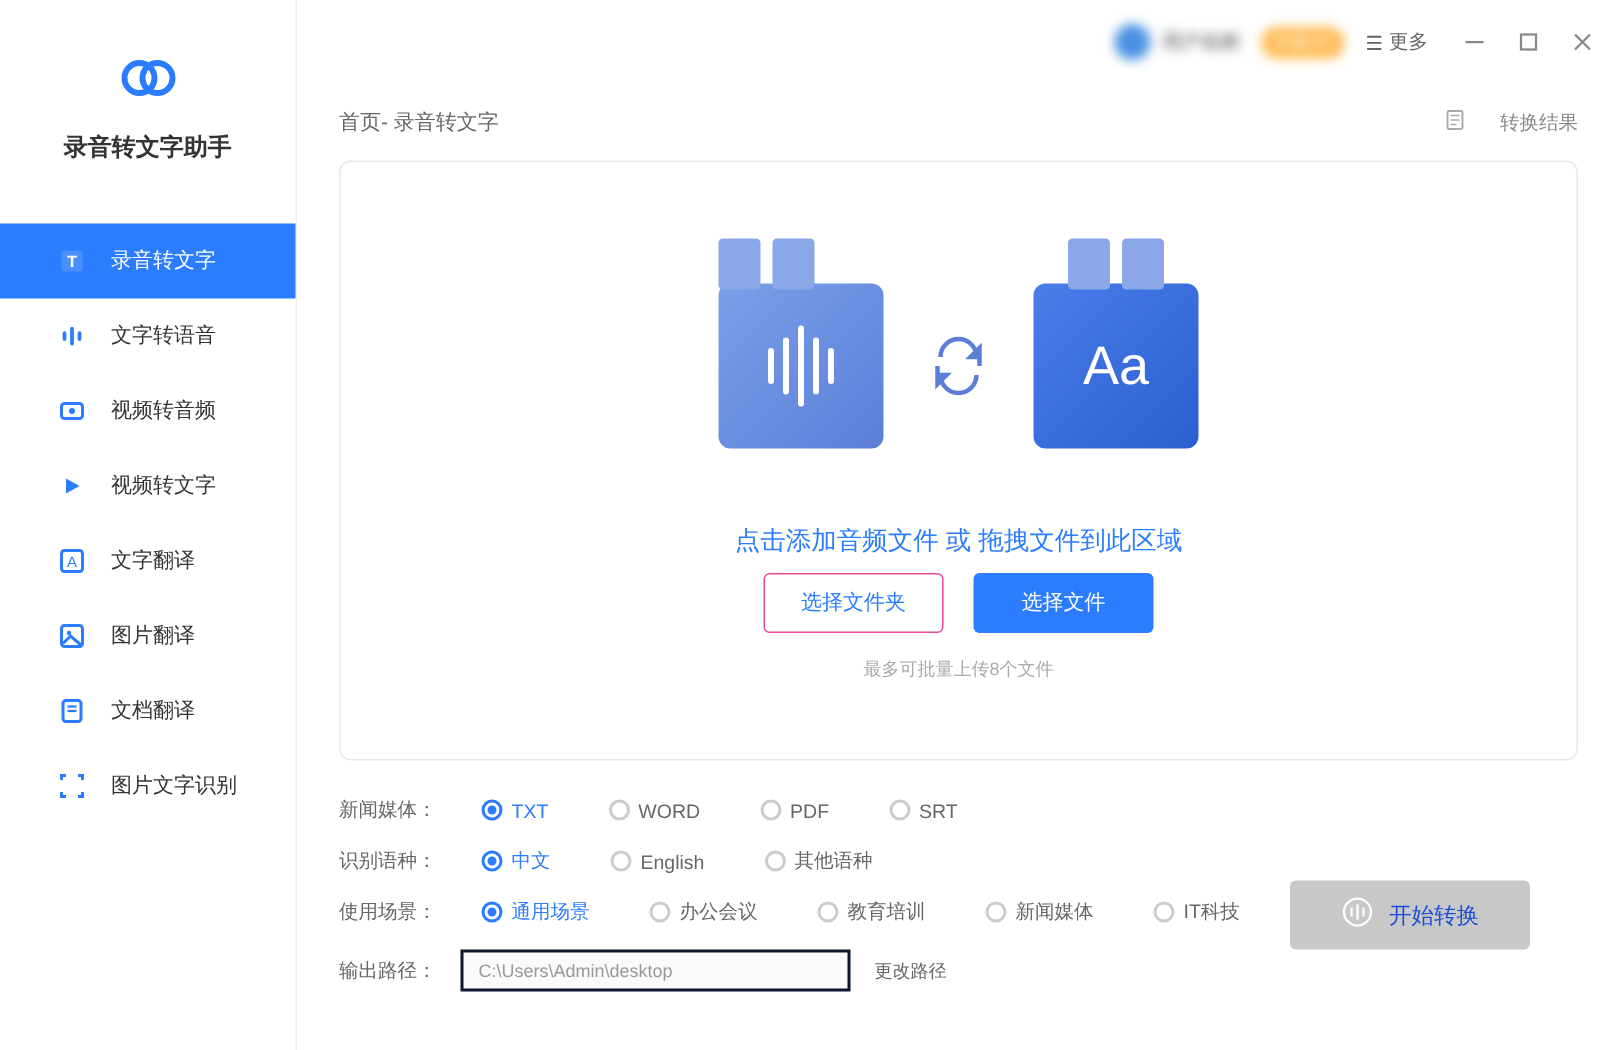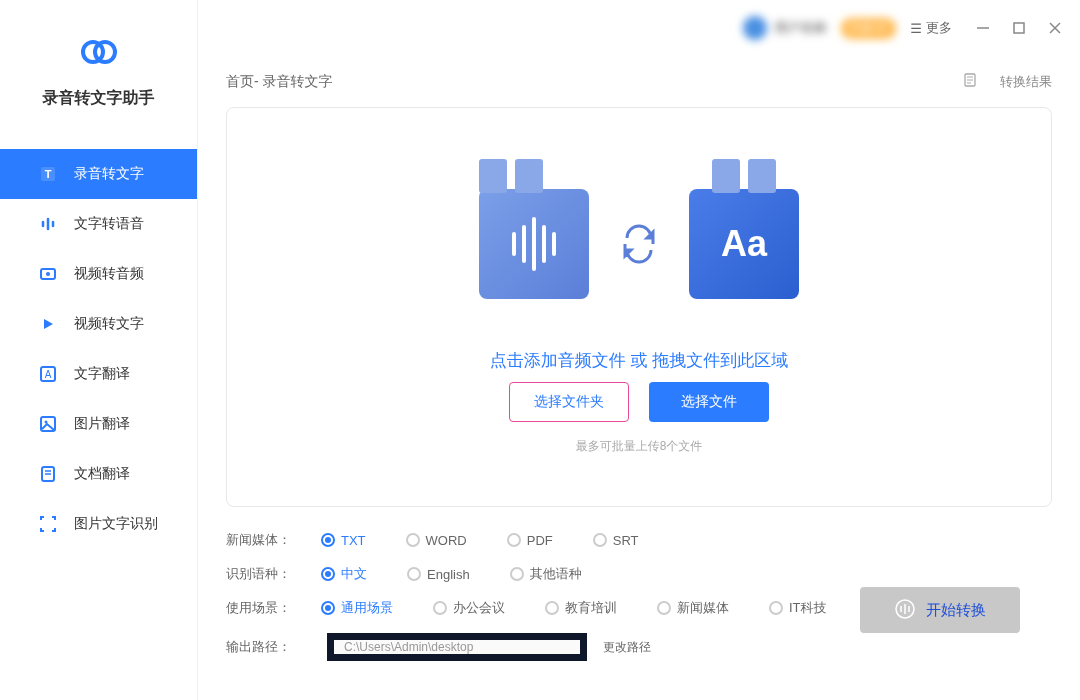--- a/index.html
+++ b/index.html
@@ -23,21 +23,21 @@
 .win-btn { width: 14px; height: 14px; cursor: pointer; display: flex; align-items: center; justify-content: center; color: #888; }
 .content { flex: 1; padding: 0 28px 20px 28px; display: flex; flex-direction: column; }
 .bread-row { display: flex; justify-content: space-between; align-items: center; padding: 16px 0; }
 .breadcrumb { font-size: 14px; color: #666; }
 .result-link { display: flex; align-items: center; gap: 22px; font-size: 13px; color: #888; cursor: pointer; }
 .drop-panel { border: 1px solid #e8e8e8; border-radius: 8px; flex: 0 0 400px; display: flex; flex-direction: column; align-items: center; justify-content: center; padding: 20px; }
 .illustration { width: 320px; height: 170px; display: flex; align-items: center; justify-content: center; margin-bottom: 20px; position: relative; }
 .illu-box { width: 110px; height: 110px; border-radius: 8px; position: relative; }
 .illu-left { background: linear-gradient(135deg, #7b9fe8, #5b7fd8); margin-right: 50px; }
 .illu-right { background: linear-gradient(135deg, #4a7de8, #2b5fd0); margin-left: 50px; display: flex; align-items: center; justify-content: center; }
-.illu-aa { font-size: 36px; font-weight: bold; color: #fff; }
+.illu-aa { font-size: 36px; font-weight: normal; color: #fff; }
 .illu-arrow { position: absolute; left: 50%; top: 50%; transform: translate(-50%, -50%); width: 40px; height: 40px; display: flex; align-items: center; justify-content: center; }
 .illu-tags { position: absolute; top: -30px; display: flex; gap: 8px; }
 .illu-tag { width: 28px; height: 34px; background: #8aa8e8; border-radius: 3px; }
 .drop-title { font-size: 17px; color: #2b7cff; margin-bottom: 10px; }
 .drop-formats { font-size: 12px; color: #999; margin-bottom: 24px; }
 .btn-row { display: flex; gap: 20px; margin-bottom: 16px; }
 .btn { width: 120px; height: 40px; border-radius: 4px; font-size: 14px; cursor: pointer; display: flex; align-items: center; justify-content: center; }
 .btn-outline { border: 1px solid #ec4899; color: #2b7cff; background: #fff; }
 .btn-primary { background: #2b7cff; color: #fff; border: none; }
 .drop-limit { font-size: 12px; color: #aaa; }
@@ -45,21 +45,21 @@
 .setting-row { display: flex; align-items: center; gap: 30px; }
 .setting-label { color: #666; min-width: 64px; }
 .radio-group { display: flex; gap: 40px; }
 .radio-opt { display: flex; align-items: center; gap: 6px; cursor: pointer; color: #666; }
 .radio-opt.selected { color: #2b7cff; }
 .radio-circle { width: 14px; height: 14px; border-radius: 50%; border: 2px solid #ccc; display: flex; align-items: center; justify-content: center; }
 .radio-opt.selected .radio-circle { border-color: #2b7cff; }
 .radio-dot { width: 6px; height: 6px; border-radius: 50%; background: #2b7cff; display: none; }
 .radio-opt.selected .radio-dot { display: block; }
 .path-row { display: flex; align-items: center; gap: 16px; }
-.path-input { width: 260px; height: 28px; border: 7px solid #0f172a; padding: 0 10px; font-size: 12px; color: #999; background: #fafafa; margin-left: 20px; }
+.path-input { width: 260px; height: 28px; border: 2px solid #0f172a; padding: 0 10px; font-size: 12px; color: #999; background: #fafafa; }
 .path-change { font-size: 12px; color: #666; cursor: pointer; }
 .start-btn { position: absolute; right: 32px; bottom: 28px; width: 160px; height: 46px; background: #c8c8c8; color: #1d4ed8; border-radius: 4px; display: flex; align-items: center; justify-content: center; gap: 10px; font-size: 15px; cursor: pointer; }
 .bottom-area { position: relative; }
 </style>
 </head>
 <body>
 
 <div class="sidebar">
   <div class="logo-box">
     <div class="logo-icon">

